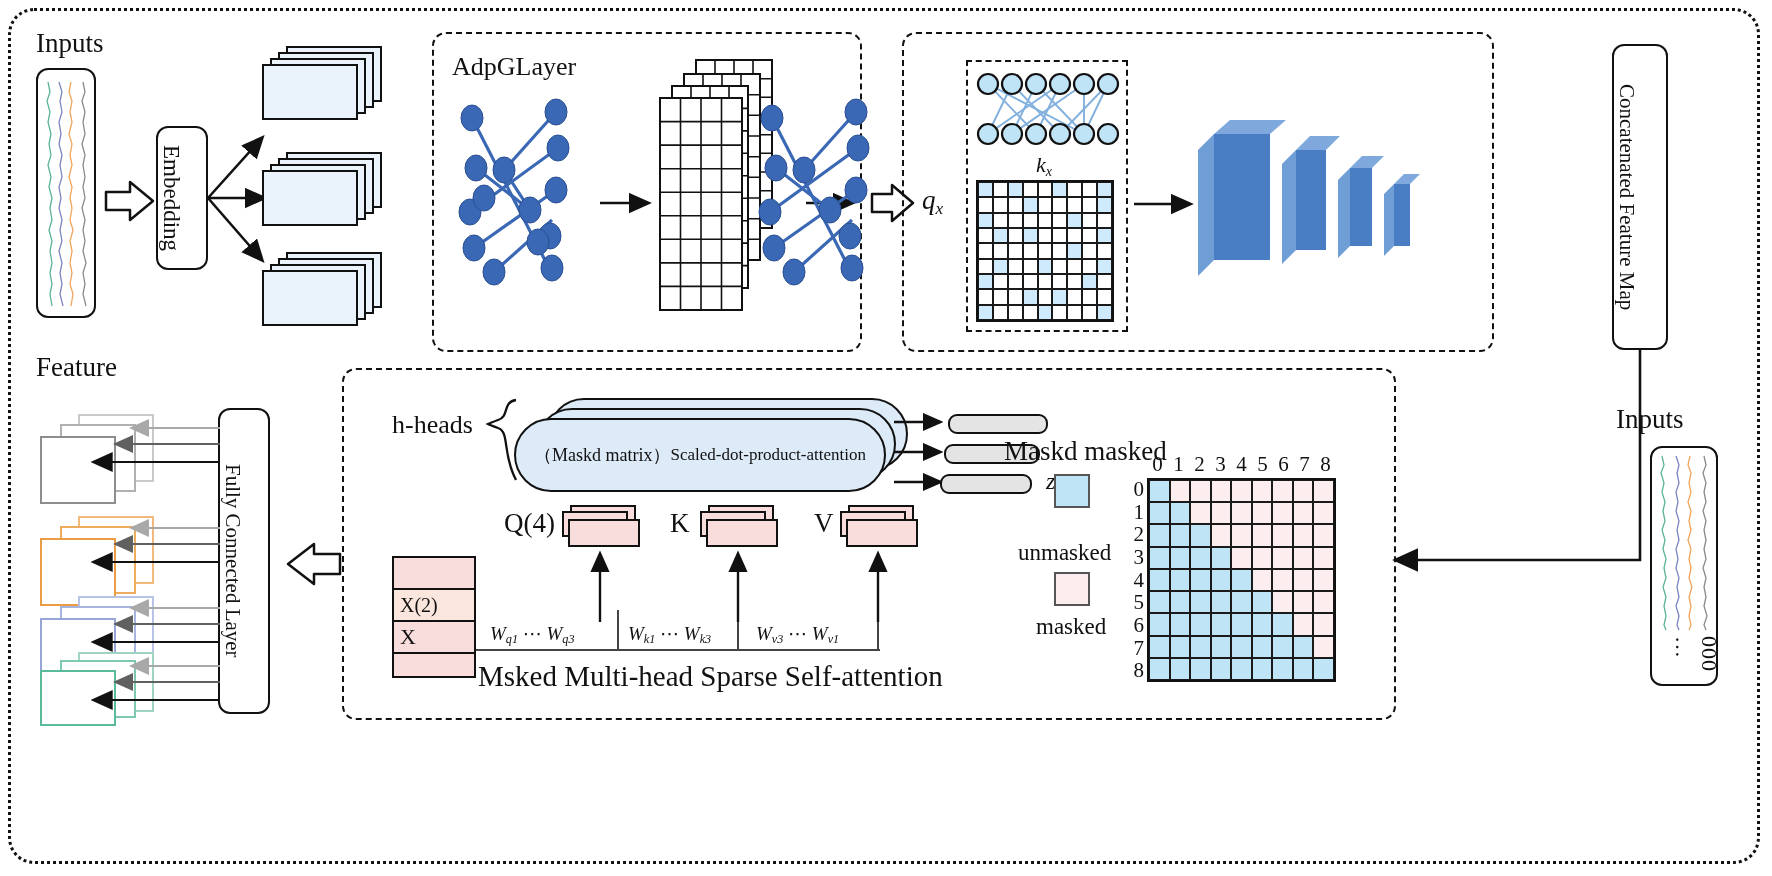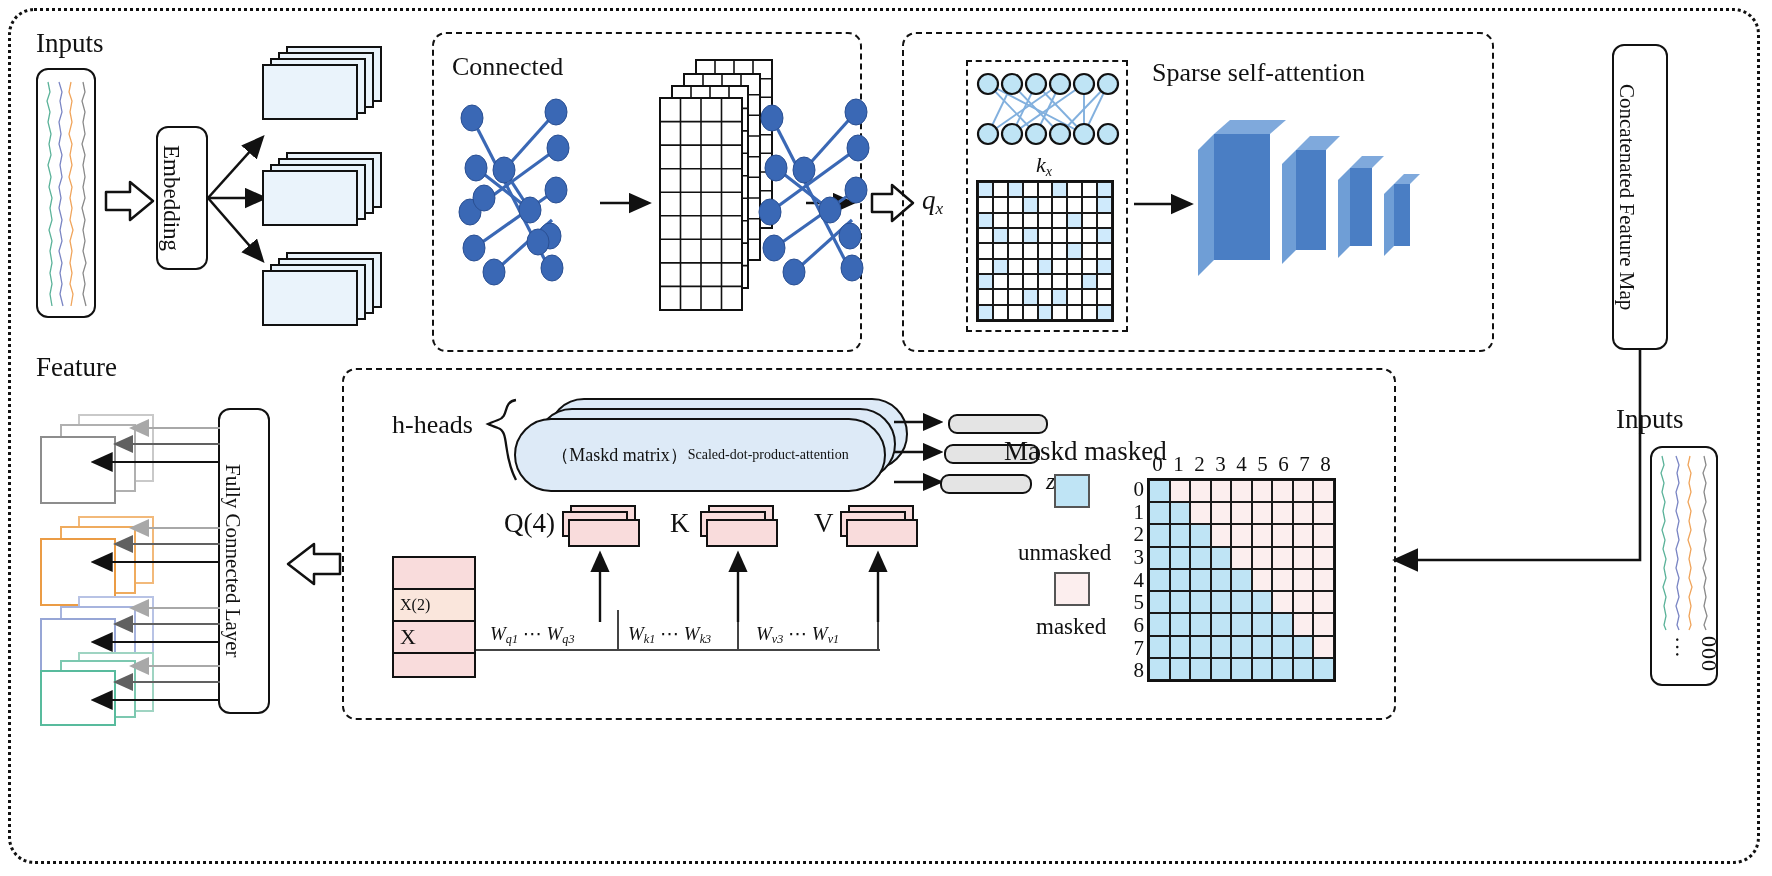--- a/index.html
+++ b/index.html
@@ -74,21 +74,21 @@
     <div class="abs sheet" style="left:0px;top:18px;width:96px;height:56px;"></div>
   </div>
   <div class="abs" style="left:262px;top:252px;width:120px;height:76px;">
     <div class="abs sheet" style="left:24px;top:0px;width:96px;height:56px;"></div>
     <div class="abs sheet" style="left:16px;top:6px;width:96px;height:56px;"></div>
     <div class="abs sheet" style="left:8px;top:12px;width:96px;height:56px;"></div>
     <div class="abs sheet" style="left:0px;top:18px;width:96px;height:56px;"></div>
   </div>
 
   <div class="abs dashed-box" style="left:432px;top:32px;width:430px;height:320px;border-radius:14px;"></div>
-  <div class="abs lbl" style="left:452px;top:52px;font-size:26px;">Connected</div>
+  <div class="abs lbl" style="left:452px;top:52px;font-size:26px;">AdpGLayer</div>
 
   <svg class="abs" style="left:452px;top:90px;" width="130" height="200">
     <g stroke="#3a68b5" stroke-width="3.2" fill="none">
       <line x1="20" y1="28" x2="98" y2="180"></line>
       <line x1="104" y1="22" x2="52" y2="80"></line>
       <line x1="24" y1="78" x2="78" y2="120"></line>
       <line x1="18" y1="122" x2="106" y2="58"></line>
       <line x1="22" y1="158" x2="104" y2="100"></line>
       <line x1="42" y1="182" x2="100" y2="130"></line>
       <line x1="52" y1="80" x2="78" y2="120"></line>
@@ -224,21 +224,20 @@
       <ellipse cx="100" cy="178" rx="11" ry="13"></ellipse>
     </g>
   </svg>
 
   <svg class="abs" style="left:870px;top:182px;" width="46" height="42">
     <path d="M2,12 L22,12 L22,3 L43,21 L22,39 L22,30 L2,30 Z" fill="#fff" stroke="#111" stroke-width="2.5" stroke-linejoin="round"></path>
   </svg>
   <div class="abs lbl ital" style="left:922px;top:185px;font-size:27px;"><span>q</span><span class="sub">x</span></div>
 
   <div class="abs dashed-box" style="left:902px;top:32px;width:592px;height:320px;border-radius:14px;"></div>
-  <div class="abs lbl" style="left:1152px;top:58px;font-size:26px;">Sparse self-attention</div>
 
   <div class="abs dashed-box" style="left:966px;top:60px;width:162px;height:272px;border-width:2.5px;"></div>
 
   <svg class="abs" style="left:972px;top:66px;" width="152" height="86">
     <g stroke="#82b0de" stroke-width="1.9" fill="none">
       <line x1="16" y1="18" x2="64" y2="68"></line>
         <line x1="16" y1="18" x2="112" y2="68"></line>
       <line x1="40" y1="18" x2="16" y2="68"></line>
         <line x1="40" y1="18" x2="88" y2="68"></line>
       <line x1="64" y1="18" x2="40" y2="68"></line>
@@ -414,21 +413,21 @@
   <div class="abs lbl" style="left:392px;top:410px;font-size:26px;">h-heads</div>
 
   <svg class="abs" style="left:486px;top:398px;" width="34" height="86">
     <path d="M30,2 C16,4 24,18 12,22 C4,25 4,25 2,26 C4,27 4,27 12,30 C24,34 16,56 30,82" fill="none" stroke="#111" stroke-width="2.3"></path>
   </svg>
 
   <div class="abs blue-pill" style="left:548px;top:398px;width:360px;height:72px;"></div>
   <div class="abs blue-pill" style="left:536px;top:408px;width:360px;height:72px;"></div>
   <div class="abs blue-pill" style="left:514px;top:418px;width:372px;height:74px;display:flex;align-items:center;justify-content:center;gap:0;">
     <span class="lbl" style="font-size:18px;">（Maskd matrix）</span>
-    <span class="lbl" style="font-size:14px;">Scaled-dot-product-attention</span>
+    <span class="lbl" style="font-size:17px;">Scaled-dot-product-attention</span>
   </div>
 
   <svg class="abs" style="left:888px;top:412px;" width="64" height="82">
     <defs>
         <marker id="ah6" markerWidth="9" markerHeight="9" refX="7.5" refY="4" orient="auto">
           <path d="M0,0 L9,4 L0,8 Z" fill="#111"></path>
         </marker>
       </defs>
     <line x1="6" y1="10" x2="52" y2="10" stroke="#111" stroke-width="2.3" marker-end="url(#ah6)"></line>
     <line x1="6" y1="40" x2="52" y2="40" stroke="#111" stroke-width="2.3" marker-end="url(#ah6)"></line>
@@ -457,21 +456,21 @@
   <div class="abs lbl" style="left:814px;top:508px;font-size:27px;">V</div>
   <div class="abs" style="left:832px;top:505px;width:86px;height:50px;">
     <div class="abs pink-card" style="left:16px;top:0;width:66px;height:26px;"></div>
     <div class="abs pink-card" style="left:8px;top:6px;width:66px;height:26px;"></div>
     <div class="abs pink-card" style="left:14px;top:14px;width:72px;height:28px;"></div>
   </div>
 
   <div class="abs" style="left:392px;top:556px;width:84px;height:116px;">
     <div class="abs" style="left:0;top:0;width:84px;height:34px;background:#f9dcdc;border:2.2px solid #111;box-sizing:border-box;"></div>
     <div class="abs" style="left:0;top:32px;width:84px;height:34px;background:#fae6dc;border:2.2px solid #111;box-sizing:border-box;display:flex;align-items:center;padding-left:6px;">
-      <span class="lbl" style="font-size:16px;">X(2)</span>
+      <span class="lbl" style="font-size:20px;">X(2)</span>
     </div>
     <div class="abs" style="left:0;top:64px;width:84px;height:34px;background:#f9dcdc;border:2.2px solid #111;box-sizing:border-box;display:flex;align-items:center;padding-left:6px;">
       <span class="lbl" style="font-size:22px;">X</span>
     </div>
     <div class="abs" style="left:0;top:96px;width:84px;height:26px;background:#f9dcdc;border:2.2px solid #111;box-sizing:border-box;"></div>
   </div>
 
   <div class="abs" style="left:476px;top:614px;width:404px;height:38px;">
     <svg class="abs" style="left:0;top:-2px;" width="404" height="42">
       <line x1="0" y1="38" x2="404" y2="38" stroke="#444" stroke-width="2"></line>
@@ -494,20 +493,21 @@
     <defs>
         <marker id="ah7" markerWidth="9" markerHeight="9" refX="7.5" refY="4" orient="auto">
           <path d="M0,0 L9,4 L0,8 Z" fill="#111"></path>
         </marker>
       </defs>
     <line x1="40" y1="74" x2="40" y2="6" stroke="#111" stroke-width="2.4" marker-end="url(#ah7)"></line>
     <line x1="178" y1="74" x2="178" y2="6" stroke="#111" stroke-width="2.4" marker-end="url(#ah7)"></line>
     <line x1="318" y1="74" x2="318" y2="6" stroke="#111" stroke-width="2.4" marker-end="url(#ah7)"></line>
   </svg>
 
+  <div class="abs lbl" style="left:478px;top:660px;font-size:29px;">Msked Multi-head Sparse Self-attention</div>
 
   <div class="abs lbl" style="left:1004px;top:436px;font-size:27px;">Maskd masked</div>
 
   <div class="abs" style="left:1054px;top:474px;width:36px;height:34px;background:#bfe4f5;border:2.2px solid #555;box-sizing:border-box;"></div>
   <div class="abs lbl" style="left:1018px;top:540px;font-size:23px;">unmasked</div>
   <div class="abs" style="left:1054px;top:572px;width:36px;height:34px;background:#fceeee;border:2.2px solid #555;box-sizing:border-box;"></div>
   <div class="abs lbl" style="left:1036px;top:614px;font-size:23px;">masked</div>
 
   <div class="abs" id="mask-col-headers" style="left:1147px;top:452px;width:189px;height:22px;display:grid;grid-template-columns:repeat(9,1fr);">
       <div style="text-align: center; font-size: 21px; font-family: &quot;Liberation Serif&quot;, serif;">0</div>

